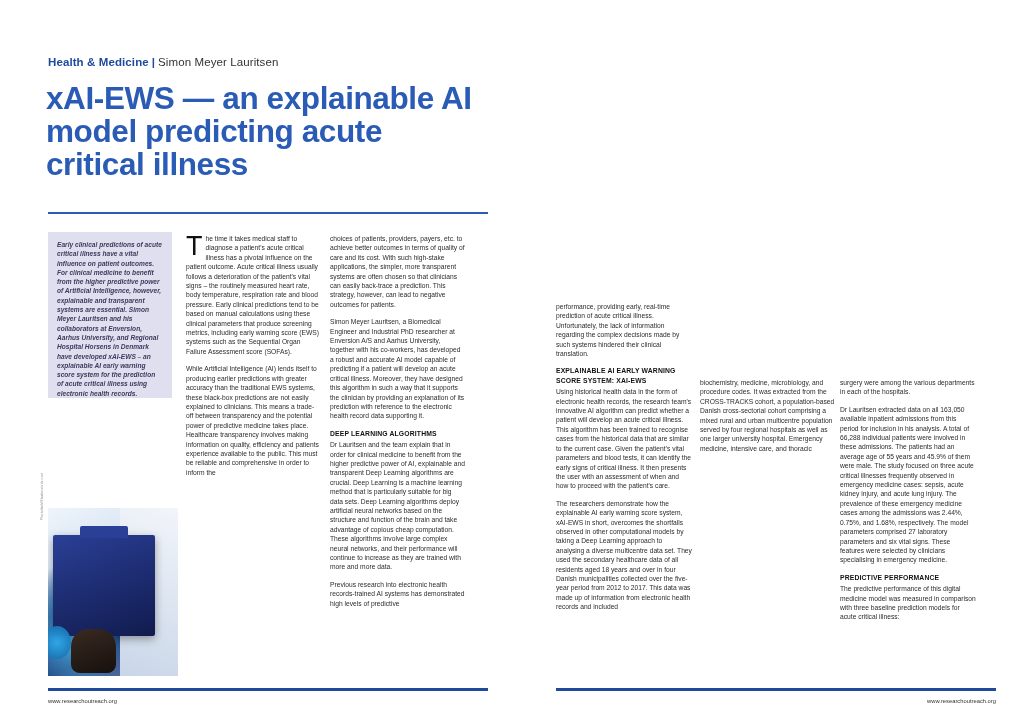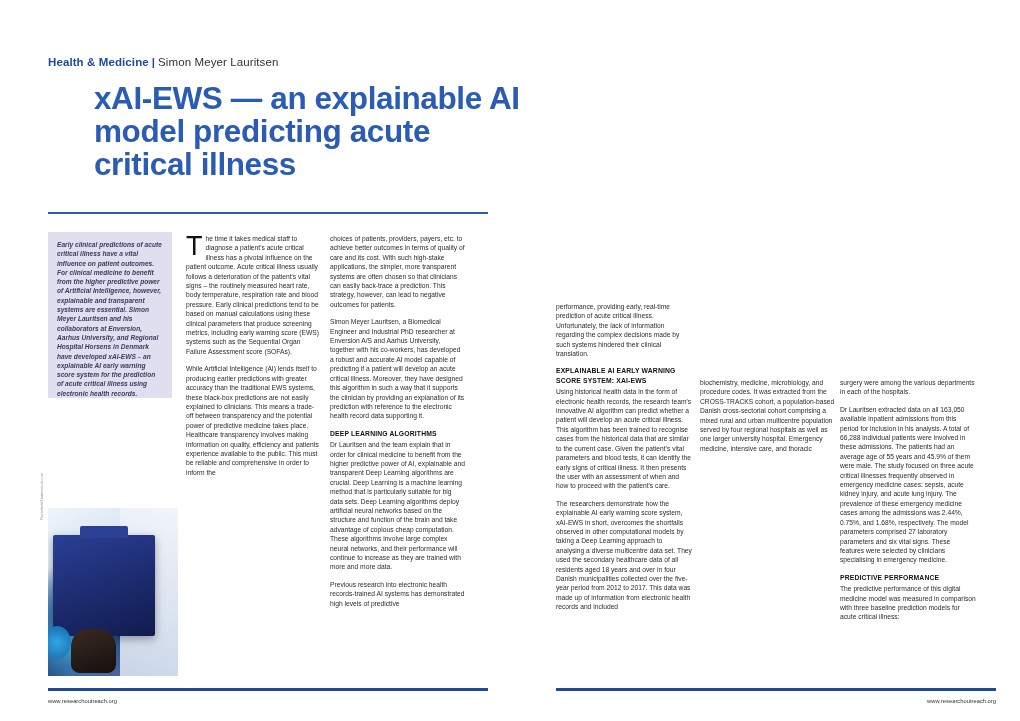--- a/index.html
+++ b/index.html
@@ -16,21 +16,21 @@
   .right-page { position:absolute; left:510px; top:0; width:510px; height:721px; }
 
   .kicker { position:absolute; left:48px; top:56px; font-size:11.5px; letter-spacing:0.1px; }
   .kicker .cat { color:#1e4a9c; font-weight:bold; }
   .kicker .bar { color:#1e4a9c; font-weight:bold; margin:0 3px; }
   .kicker .auth { color:#333; font-weight:normal; }
 
   .headline {
     position:absolute; left:46px; top:82px; width:440px;
     font-size:31.5px; line-height:33px; font-weight:bold;
-    color:#2a5bb5; letter-spacing:-0.4px;margin-left:48px;
+    color:#2a5bb5; letter-spacing:-0.4px;
   }
   .hl-rule { position:absolute; left:48px; top:212px; width:440px; height:2px; background:#2a5bb5; }
 
   .standfirst {
     position:absolute; left:48px; top:232px; width:124px; height:166px;
     background:#dfdff0; padding:8px 9px 8px 9px;
     font-size:6.6px; line-height:9.3px; font-style:italic; color:#3b3b5c;
     font-weight:bold;
   }
 

